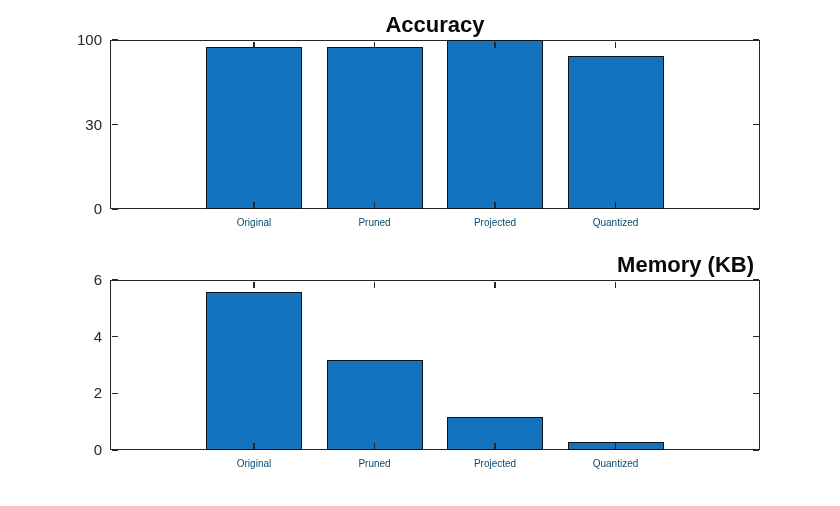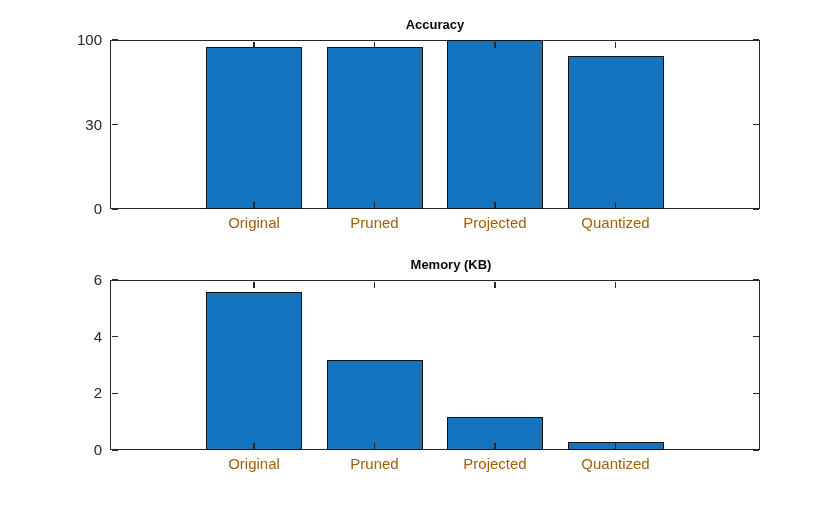--- a/index.html
+++ b/index.html
@@ -7,21 +7,21 @@
     position:relative;
     width:840px;height:506px;
     background:#ffffff;
     font-family:"Liberation Sans", sans-serif;
     overflow:hidden;
   }
   .chart-title{
     position:absolute;
     text-align:center;
     font-weight:bold;
-    font-size:13px;
+    font-size:22px;
     color:#0a0a0a;
     line-height:22px;
   }
   .plot{
     position:absolute;
     border:1.5px solid #262626;
     box-sizing:border-box;
     background:#ffffff;
   }
   .bar{
@@ -31,39 +31,39 @@
   }
   .ytick-label{
     position:absolute;
     font-size:15px;
     color:#262626;
     text-align:right;
     line-height:18px;
   }
   .xtick-label{
     position:absolute;
-    font-size:15px;
-    color:#a16207;
+    font-size:10px;
+    color:#0c4a6e;
     text-align:center;
     line-height:18px;
   }
   .tick{
     position:absolute;
     background:#262626;
   }
 </style>
 </head>
 <body>
 
 <div class="figure" id="figure">
 
   <div class="chart-title" id="title-0" style="left: 110px; top: 14px; width: 650px;">Accuracy</div>
   <div class="plot" id="plot-0" style="left: 110px; top: 40px; width: 650px; height: 169px;"></div>
 
-  <div class="chart-title" id="title-1" style="left: 126px; top: 254px; width: 650px;">Memory (KB)</div>
+  <div class="chart-title" id="title-1" style="left: 104px; top: 254px; width: 650px; text-align: right;">Memory (KB)</div>
   <div class="plot" id="plot-1" style="left: 110px; top: 280px; width: 650px; height: 170px;"></div>
 <div class="ytick-label" style="left: 56px; top: 200px; width: 46px;">0</div>
     <div class="tick" style="left: 111.5px; top: 208.25px; width: 6px; height: 1.5px;"></div>
     <div class="tick" style="left: 752.5px; top: 208.25px; width: 6px; height: 1.5px;"></div>
     <div class="ytick-label" style="left: 56px; top: 115.5px; width: 46px;">30</div>
     <div class="tick" style="left: 111.5px; top: 123.75px; width: 6px; height: 1.5px;"></div>
     <div class="tick" style="left: 752.5px; top: 123.75px; width: 6px; height: 1.5px;"></div>
     <div class="ytick-label" style="left: 56px; top: 31px; width: 46px;">100</div>
     <div class="tick" style="left: 111.5px; top: 39.25px; width: 6px; height: 1.5px;"></div>
     <div class="tick" style="left: 752.5px; top: 39.25px; width: 6px; height: 1.5px;"></div>

